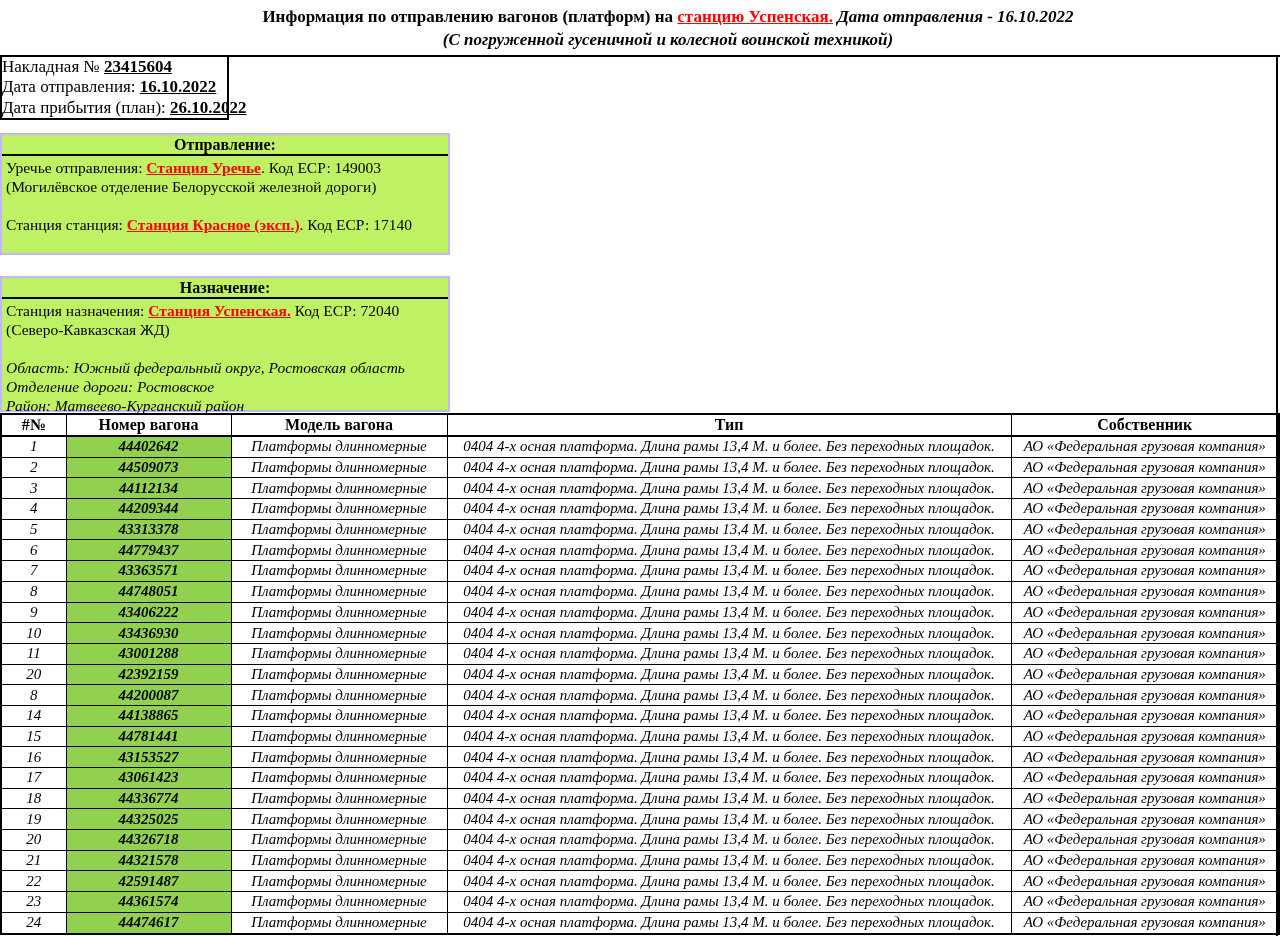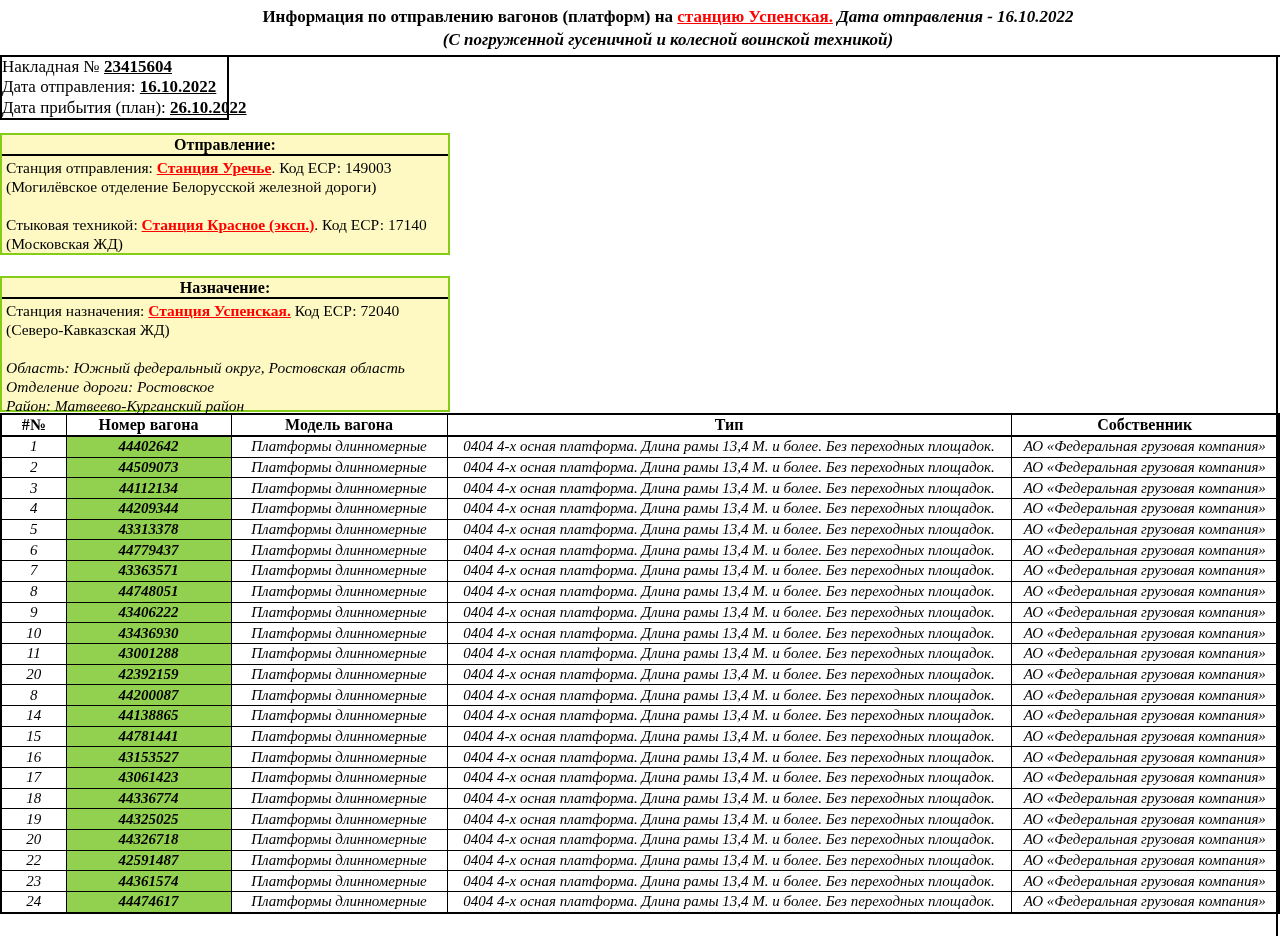--- a/index.html
+++ b/index.html
@@ -22,21 +22,21 @@
   
   .waybill-box {
     position: absolute; top: 57px; left: 0; width: 225px; height: 61px;
     border: 2px solid #000; border-top: none; 
     font-size: 17px;
   }
   .wb-row { line-height: 20.3px; white-space: nowrap; }
   .wb-val { font-weight: bold; text-decoration: underline; }
 
   
-  .box { position: absolute; left: 0; width: 446px; border: 2px solid #84cc16; background: #fef9c3; }
+  .box { position: absolute; left: 0; width: 446px; border: 2px solid #c4b5fd; background: #bef264; }
   .dep-box  { top: 133px; height: 118px; }
   .dest-box { top: 276px; height: 132px; }
   .box-header {
     height: 19px; line-height: 19px; text-align: center;
     font-weight: bold; font-size: 16px; border-bottom: 2px solid #000;
   }
   .box-body { padding: 2px 4px 0 4px; font-size: 15.5px; }
   .line { line-height: 19px; white-space: nowrap; }
   .line.italic { font-style: italic; }
 
@@ -84,28 +84,27 @@
     </div>
     <div class="wb-row">
       <span>Дата прибытия (план): </span><span class="wb-val">26.10.2022</span>
     </div>
   </div>
 
   <div class="box dep-box">
     <div class="box-header">Отправление:</div>
     <div class="box-body">
       <div class="line">
-        <span>Станция отправления: </span><span class="red-link">Станция Уречье</span><span>. Код ЕСР: 149003</span>
+        <span>Уречье отправления: </span><span class="red-link">Станция Уречье</span><span>. Код ЕСР: 149003</span>
       </div>
       <div class="line">(Могилёвское отделение Белорусской железной дороги)</div>
       <div class="line">&nbsp;</div>
       <div class="line">
-        <span>Стыковая техникой: </span><span class="red-link">Станция Красное (эксп.)</span><span>. Код ЕСР: 17140</span>
+        <span>Станция станция: </span><span class="red-link">Станция Красное (эксп.)</span><span>. Код ЕСР: 17140</span>
       </div>
-      <div class="line">(Московская ЖД)</div>
     </div>
   </div>
 
   <div class="box dest-box">
     <div class="box-header">Назначение:</div>
     <div class="box-body">
       <div class="line">
         <span>Станция назначения: </span><span class="red-link">Станция Успенская.</span><span> Код ЕСР: 72040</span>
       </div>
       <div class="line">(Северо-Кавказская ЖД)</div>
@@ -268,20 +267,27 @@
           <td class="c-owner">АО «Федеральная грузовая компания»</td>
         </tr>
         <tr>
           <td class="c-idx">20</td>
           <td class="c-num">44326718</td>
           <td class="c-model">Платформы длинномерные</td>
           <td class="c-type">0404 4-х осная платформа. Длина рамы 13,4 М. и более. Без переходных площадок.</td>
           <td class="c-owner">АО «Федеральная грузовая компания»</td>
         </tr>
         <tr>
+          <td class="c-idx">21</td>
+          <td class="c-num">44321578</td>
+          <td class="c-model">Платформы длинномерные</td>
+          <td class="c-type">0404 4-х осная платформа. Длина рамы 13,4 М. и более. Без переходных площадок.</td>
+          <td class="c-owner">АО «Федеральная грузовая компания»</td>
+        </tr>
+        <tr>
           <td class="c-idx">22</td>
           <td class="c-num">42591487</td>
           <td class="c-model">Платформы длинномерные</td>
           <td class="c-type">0404 4-х осная платформа. Длина рамы 13,4 М. и более. Без переходных площадок.</td>
           <td class="c-owner">АО «Федеральная грузовая компания»</td>
         </tr>
         <tr>
           <td class="c-idx">23</td>
           <td class="c-num">44361574</td>
           <td class="c-model">Платформы длинномерные</td>

